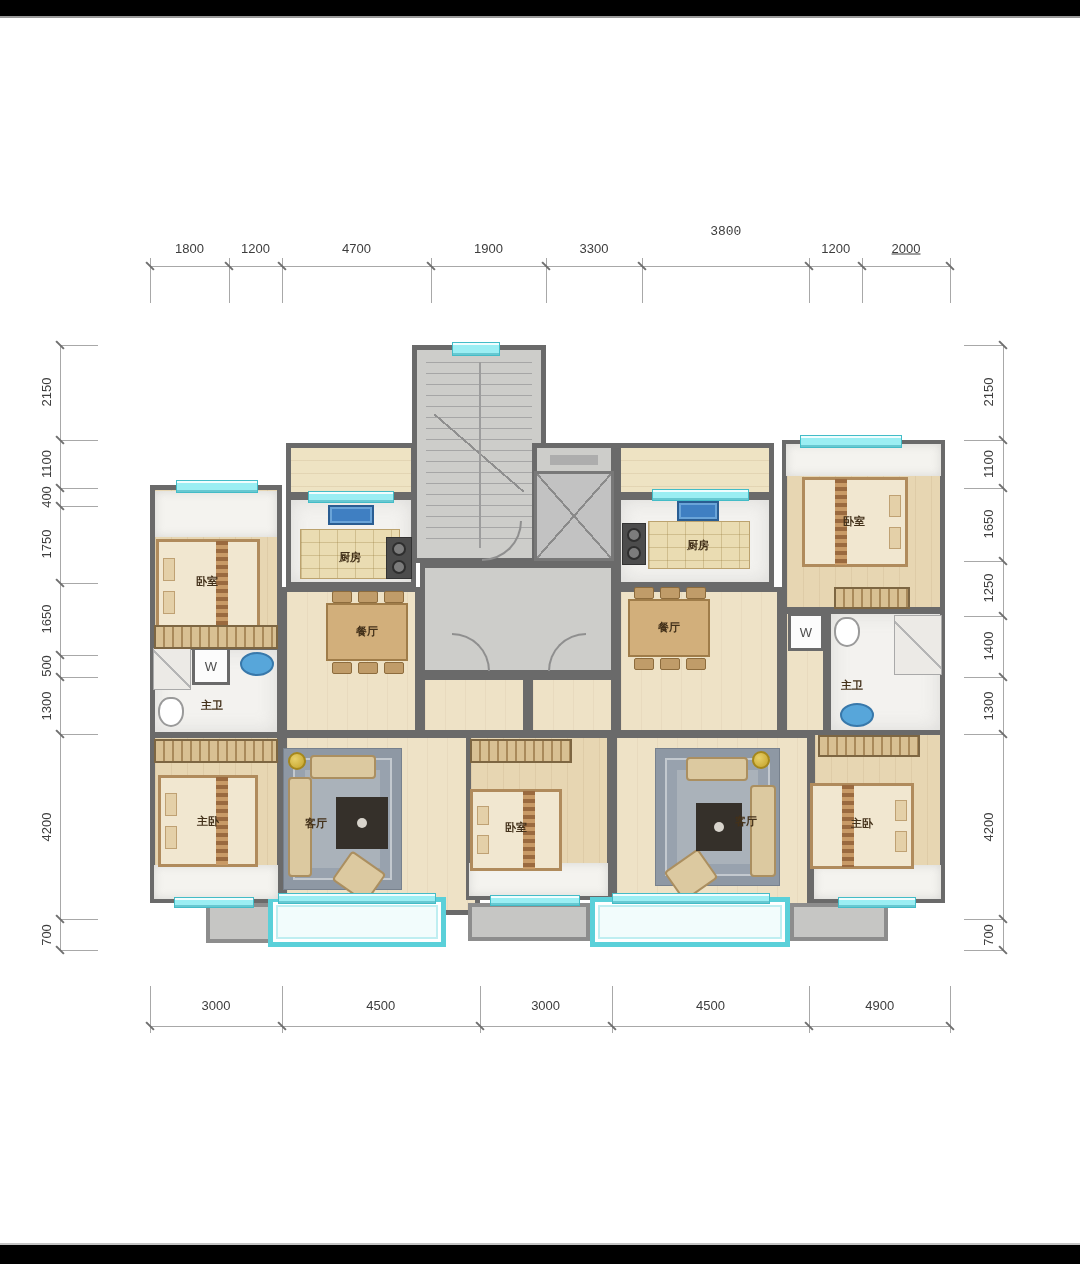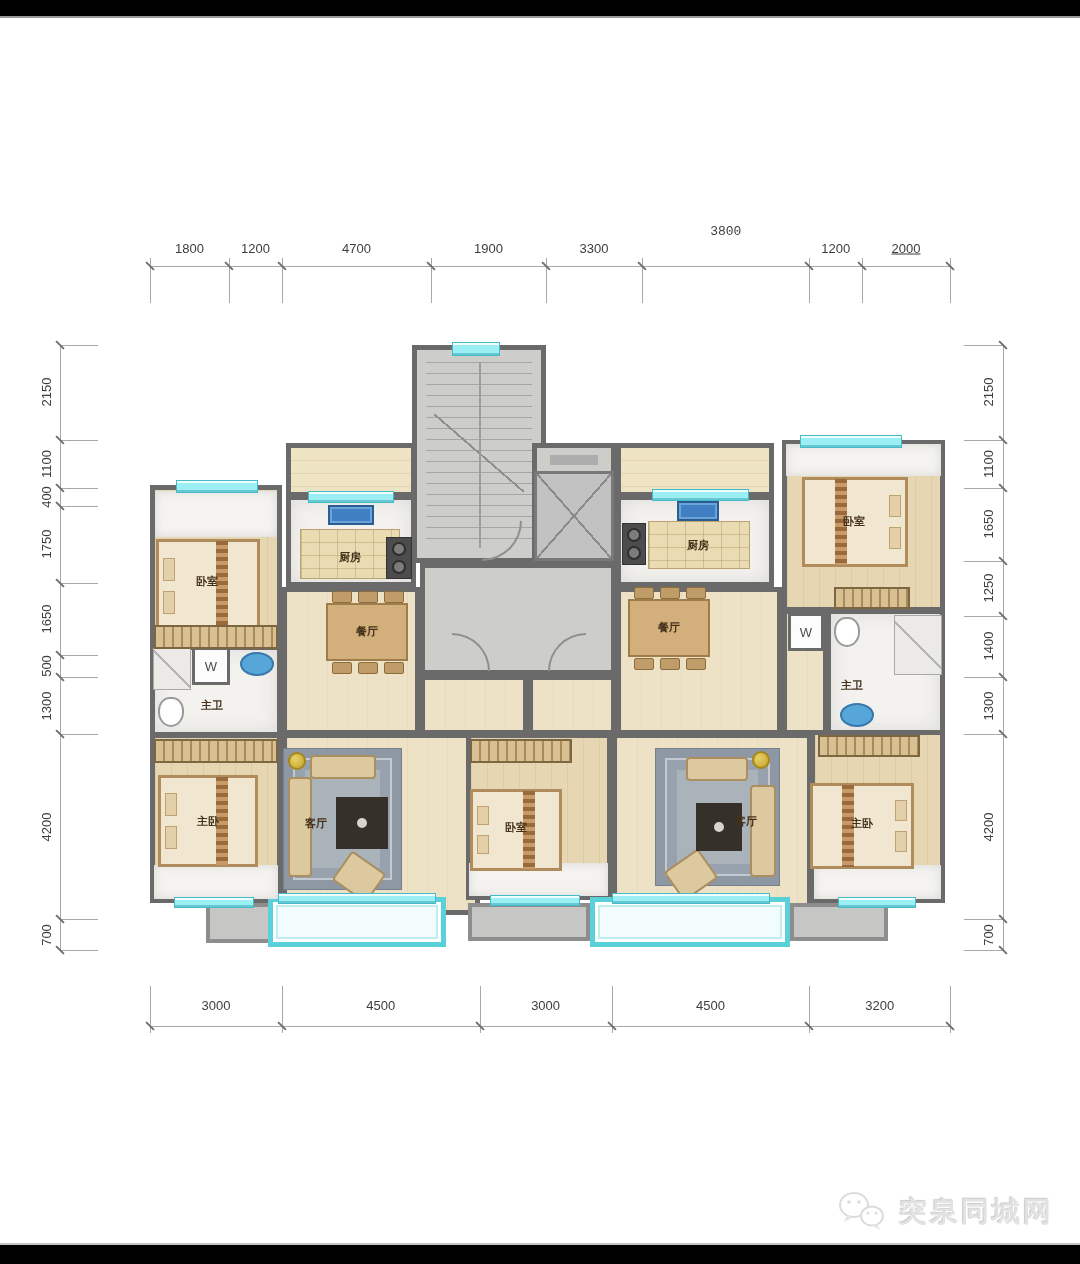--- a/index.html
+++ b/index.html
@@ -125,21 +125,21 @@
       <div class="dim-tick" style="left: 611.538px; top: 986px; width: 1px; height: 47px;"></div>
       <div class="dim-slash" style="left: 611.538px; top: 1026px;"></div>
       <div class="dim-tick" style="left: 809.341px; top: 986px; width: 1px; height: 47px;"></div>
       <div class="dim-slash" style="left: 809.341px; top: 1026px;"></div>
       <div class="dim-tick" style="left: 950px; top: 986px; width: 1px; height: 47px;"></div>
       <div class="dim-slash" style="left: 950px; top: 1026px;"></div>
       <div class="dim-label" style="left: 215.934px; top: 1005px;">3000</div>
       <div class="dim-label" style="left: 380.769px; top: 1005px;">4500</div>
       <div class="dim-label" style="left: 545.604px; top: 1005px;">3000</div>
       <div class="dim-label" style="left: 710.44px; top: 1005px;">4500</div>
-      <div class="dim-label" style="left: 879.67px; top: 1005px;">3200</div>
+      <div class="dim-label" style="left: 879.67px; top: 1005px;">4900</div>
       <div class="dim-line" style="left: 60px; top: 345px; width: 1px; height: 605px;"></div>
       <div class="dim-tick" style="left: 60px; top: 345px; width: 38px; height: 1px;"></div>
       <div class="dim-slash" style="left: 60px; top: 345px;"></div>
       <div class="dim-tick" style="left: 60px; top: 439.6px; width: 38px; height: 1px;"></div>
       <div class="dim-slash" style="left: 60px; top: 439.6px;"></div>
       <div class="dim-tick" style="left: 60px; top: 488px; width: 38px; height: 1px;"></div>
       <div class="dim-slash" style="left: 60px; top: 488px;"></div>
       <div class="dim-tick" style="left: 60px; top: 505.6px; width: 38px; height: 1px;"></div>
       <div class="dim-slash" style="left: 60px; top: 505.6px;"></div>
       <div class="dim-tick" style="left: 60px; top: 582.6px; width: 38px; height: 1px;"></div>
@@ -324,33 +324,16 @@
       <div class="plan-label" style="left: 704px; top: 176px;">卧室</div>
       <div class="plan-label w" style="left: 656px; top: 287px;">W</div>
       <div class="plan-label" style="left: 702px; top: 340px;">主卫</div>
       <div class="plan-label" style="left: 596px; top: 476px;">客厅</div>
       <div class="plan-label" style="left: 712px; top: 478px;">主卧</div>
     </div>
 
   <div id="title-row">
   </div>
 
-  <div id="watermark">
-    <svg width="52" height="44" viewBox="0 0 52 44">
-      <g fill="#ffffff" stroke="#dcdcdc" stroke-width="2">
-        <ellipse cx="17" cy="15" rx="14" ry="12"></ellipse>
-        <path d="M10 25 L7 32 L16 27 Z" stroke="none" fill="#e4e4e4"></path>
-        <ellipse cx="35" cy="26" rx="11" ry="9.5"></ellipse>
-        <path d="M40 34 L43 40 L34 35 Z" stroke="none" fill="#e4e4e4"></path>
-      </g>
-      <g fill="#dcdcdc">
-        <circle cx="12" cy="12" r="1.8"></circle>
-          <circle cx="22" cy="12" r="1.8"></circle>
-        <circle cx="31" cy="23" r="1.5"></circle>
-          <circle cx="39" cy="23" r="1.5"></circle>
-      </g>
-    </svg>
-    <span class="wm-text">突泉同城网</span>
-  </div>
 
   <div id="bar-bottom-line"></div>
   <div id="bar-bottom" class="bar"></div>
 </div>
 
 </body></html>

